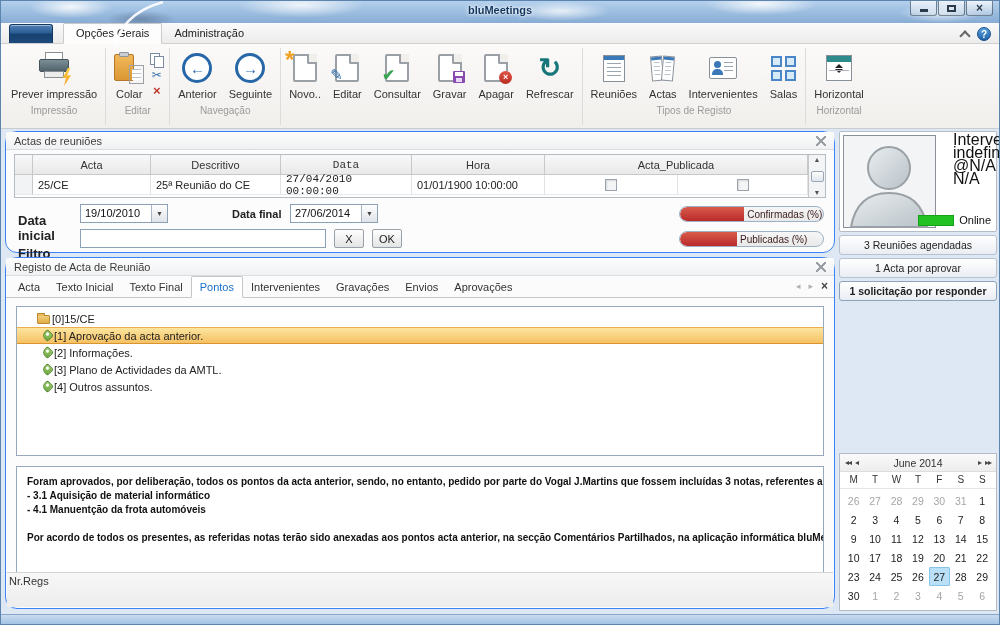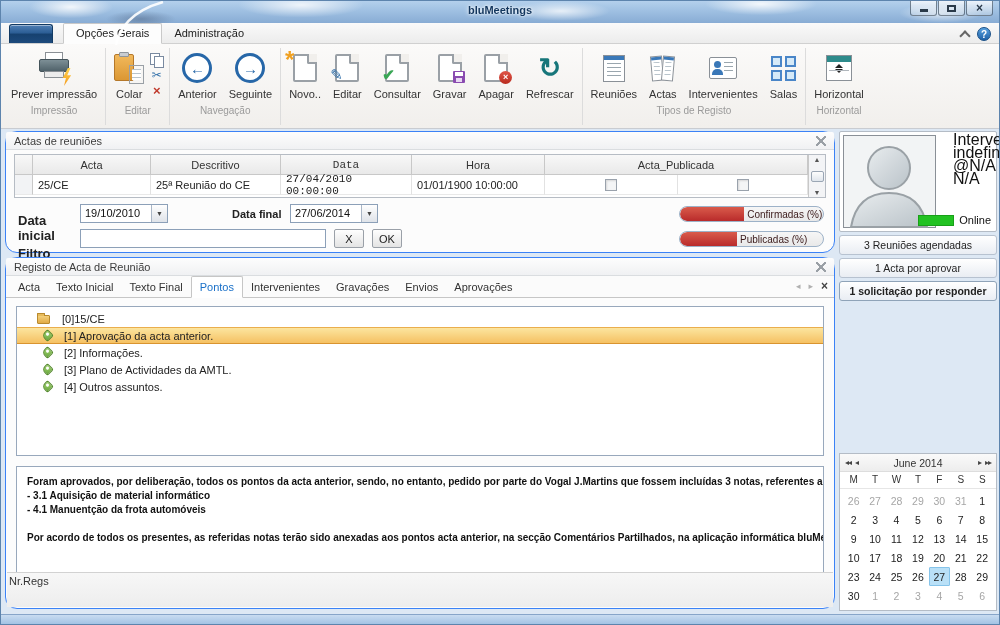--- a/index.html
+++ b/index.html
@@ -177,21 +177,21 @@
   .tabs-inner { display:flex; align-items:flex-end; }
   .rtab { padding:4px 8px 4px; font-size:11px; color:#333; }
   .rtab.active { background:#fff; border:1px solid #c6c6c6; border-bottom:1px solid #fff;
      color:#1a70c8; margin-bottom:-1px; border-radius:2px 2px 0 0; }
   .tabs-ctl { position:absolute; right:6px; top:5px; display:flex; gap:8px; align-items:center; }
   .tab-arr { font-size:9px; color:#b0b0b0; }
   .tab-x { font-size:12px; font-weight:bold; color:#444; line-height:10px; }
 
   .treebox { margin:8px 10px 0; border:1px solid #98a8bc; background:#fff; height:150px;
      font-size:11px; padding-top:3px; overflow:hidden; }
-  .tree-row { display:flex; align-items:center; height:17px; gap:12px; color:#222; }
+  .tree-row { display:flex; align-items:center; height:17px; gap:2px; color:#222; }
   .tree-row.folder { padding-left:20px; }
   .tree-row.tag { padding-left:26px; }
   .tree-row.selected { background:linear-gradient(#fce59f,#f5c163); border-top:1px solid #eaae4d;
      border-bottom:1px solid #d9942f; }
   .i-folder { position:relative; width:13px; height:9px; margin-top:2px;
      background:linear-gradient(#f3cf7a,#e2ab45); border:1px solid #b98a2e; border-radius:1px; }
   .i-folder::before { content:""; position:absolute; top:-3px; left:-1px; width:6px; height:2px;
      background:#e8bc5c; border:1px solid #b98a2e; border-bottom:none; border-radius:1px 1px 0 0; }
   .i-tag { position:relative; width:9px; height:9px; background:linear-gradient(135deg,#a8d677,#67a63c);
      border:1px solid #55882f; border-radius:2px 2px 2px 5px; transform:rotate(45deg); }

